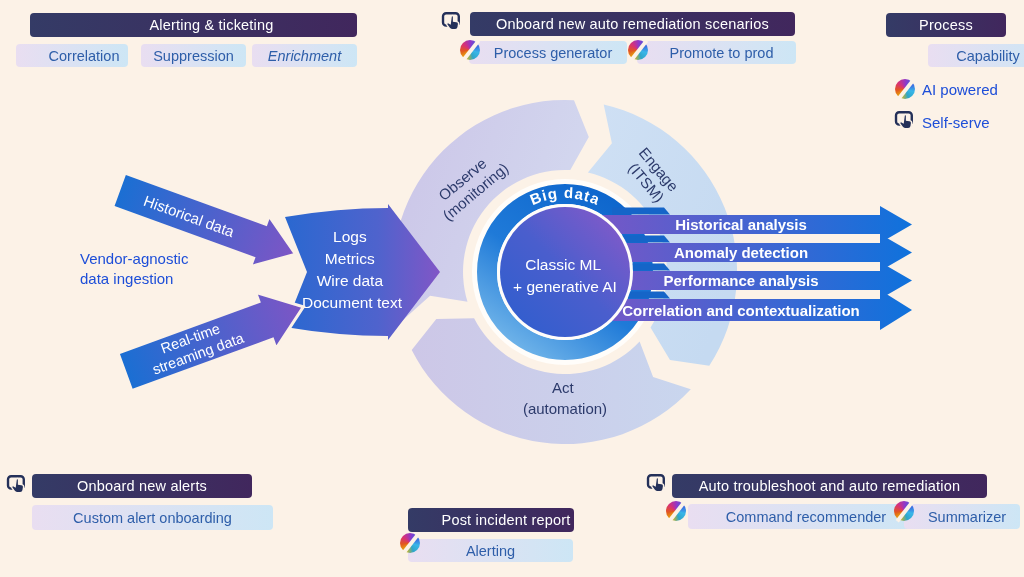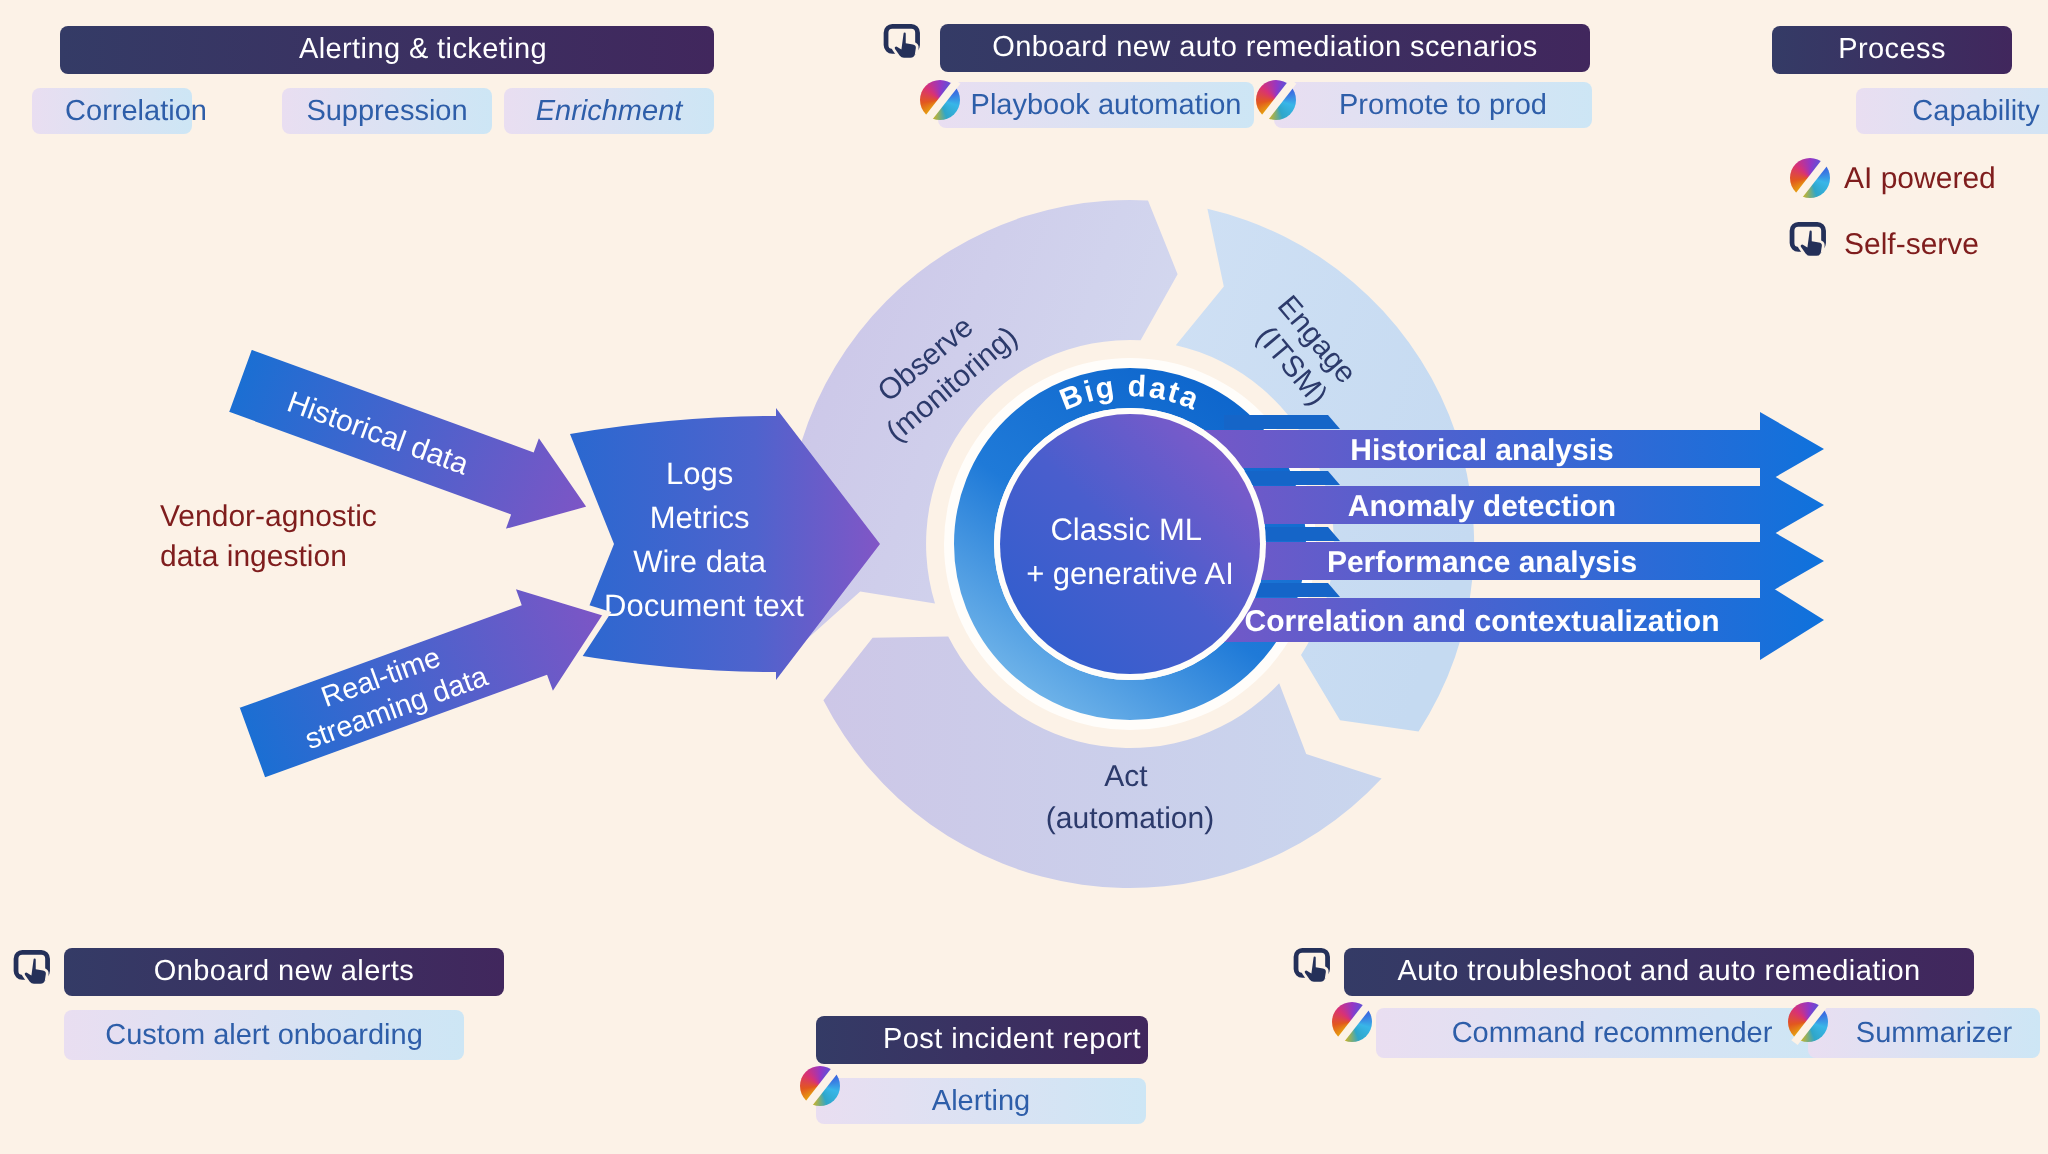--- a/index.html
+++ b/index.html
@@ -15,21 +15,21 @@
     color:#ffffff;display:flex;align-items:center;justify-content:center;
     font-size:14.5px;letter-spacing:.2px;box-sizing:border-box;
   }
   .light-pill{
     position:absolute;height:23px;border-radius:4px;
     background:linear-gradient(90deg,#e9def1,#cde6f5);
     color:#2e5ea9;display:flex;align-items:center;justify-content:center;
     font-size:14.5px;box-sizing:border-box;
   }
   .tall{height:25px;}
-  .navy-label{position:absolute;color:#7f1d1d;font-size:15px;line-height:1.35;}
+  .navy-label{position:absolute;color:#1d4ed8;font-size:15px;line-height:1.35;}
   .copilot-icon{
     position:absolute;width:20px;height:20px;border-radius:50%;z-index:6;
     background:conic-gradient(from 210deg,#e8b60a,#e2571f,#d83177,#9237c7,#3b63e0,#38b6e8,#2fa6c9,#e8b60a);
   }
   .copilot-icon::after{
     content:"";position:absolute;left:44%;top:-12%;width:20%;height:124%;
     background:#fcf2e7;transform:rotate(38deg);
   }
   .selfserve-icon{position:absolute;width:22px;height:22px;z-index:6;}
   svg text{font-family:"Liberation Sans", sans-serif;}
@@ -44,39 +44,39 @@
       <path d="M11 6.4 c0-1.9 2.7-1.9 2.7 0 V11 l3.3 .6 c1.7 .3 2.4 1.2 2.2 2.7 l-.5 3.3 c-.3 1.7-1.4 2.7-3.2 2.7 h-3.5 c-1.2 0-2.2-.5-2.9-1.5 l-2.6-3.7 c-1-1.4 .6-3 2-2.2 l1.5 .9 Z" fill="#243059" stroke="#fcf2e7" stroke-width="1.5"></path>
     </symbol>
   </defs>
 </svg>
 
 <div class="canvas">
 
   <div class="dark-pill" style="left:30px;top:13px;width:327px;padding-left:36px;">
     <span>Alerting &amp; ticketing</span>
   </div>
-  <div class="light-pill" style="left:16px;top:44px;width:80px;padding-left:24px;">
+  <div class="light-pill" style="left:16px;top:44px;width:112px;padding-left:24px;">
     <span>Correlation</span>
   </div>
   <div class="light-pill" style="left:141px;top:44px;width:105px;">
     <span>Suppression</span>
   </div>
   <div class="light-pill" style="left:252px;top:44px;width:105px;font-style:italic;">
     <span>Enrichment</span>
   </div>
 
   <svg class="selfserve-icon" style="left:441px;top:11px;">
       <use href="#sym-selfserve"></use>
     </svg>
   <div class="dark-pill" style="left:470px;top:12px;width:325px;">
     <span>Onboard new auto remediation scenarios</span>
   </div>
   <div class="copilot-icon" style="left:460px;top:40px;"></div>
   <div class="light-pill" style="left:469px;top:41px;width:158px;padding-left:10px;">
-    <span>Playbook automation</span>
+    <span>Process generator</span>
   </div>
   <div class="copilot-icon" style="left:628px;top:40px;"></div>
   <div class="light-pill" style="left:637px;top:41px;width:159px;padding-left:10px;">
     <span>Promote to prod</span>
   </div>
 
   <div class="dark-pill" style="left:886px;top:13px;width:120px;">
     <span>Process</span>
   </div>
   <div class="light-pill" style="left:886px;top:44px;width:120px;margin-left:42px;">
@@ -204,21 +204,21 @@
       </text>
     </g>
   </svg>
 
   <svg class="selfserve-icon" style="left:6px;top:474px;">
       <use href="#sym-selfserve"></use>
     </svg>
   <div class="dark-pill" style="left:32px;top:474px;width:220px;">
     <span>Onboard new alerts</span>
   </div>
-  <div class="light-pill tall" style="left:32px;top:505px;width:200px;">
+  <div class="light-pill tall" style="left:32px;top:505px;width:241px;">
     <span>Custom alert onboarding</span>
   </div>
 
   <div class="dark-pill" style="left:408px;top:508px;width:166px;padding-left:30px;">
     <span>Post incident report</span>
   </div>
   <div class="copilot-icon" style="left:400px;top:533px;"></div>
   <div class="light-pill" style="left:408px;top:539px;width:165px;">
     <span>Alerting</span>
   </div>

